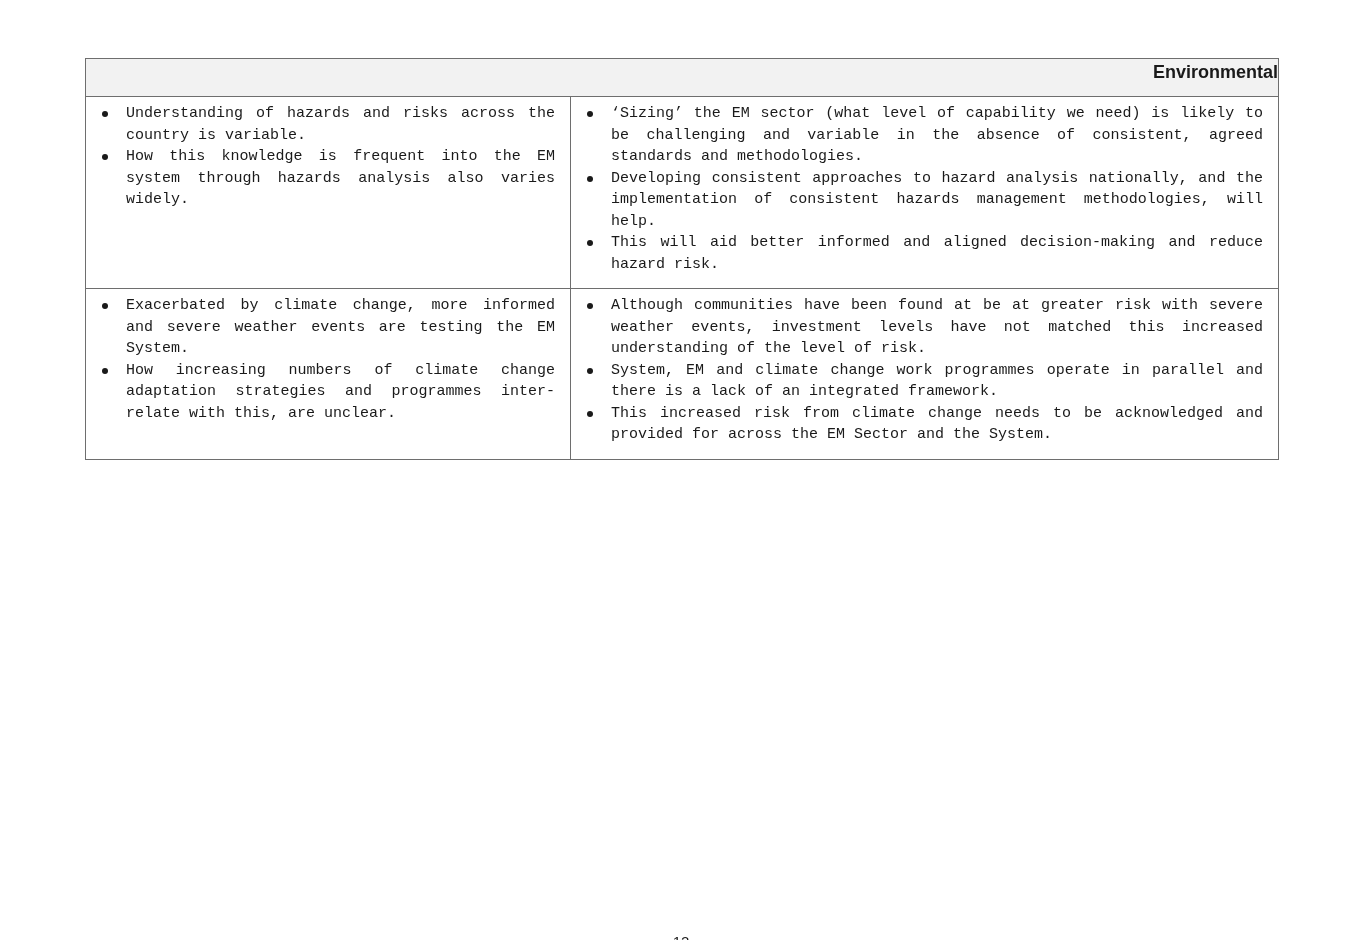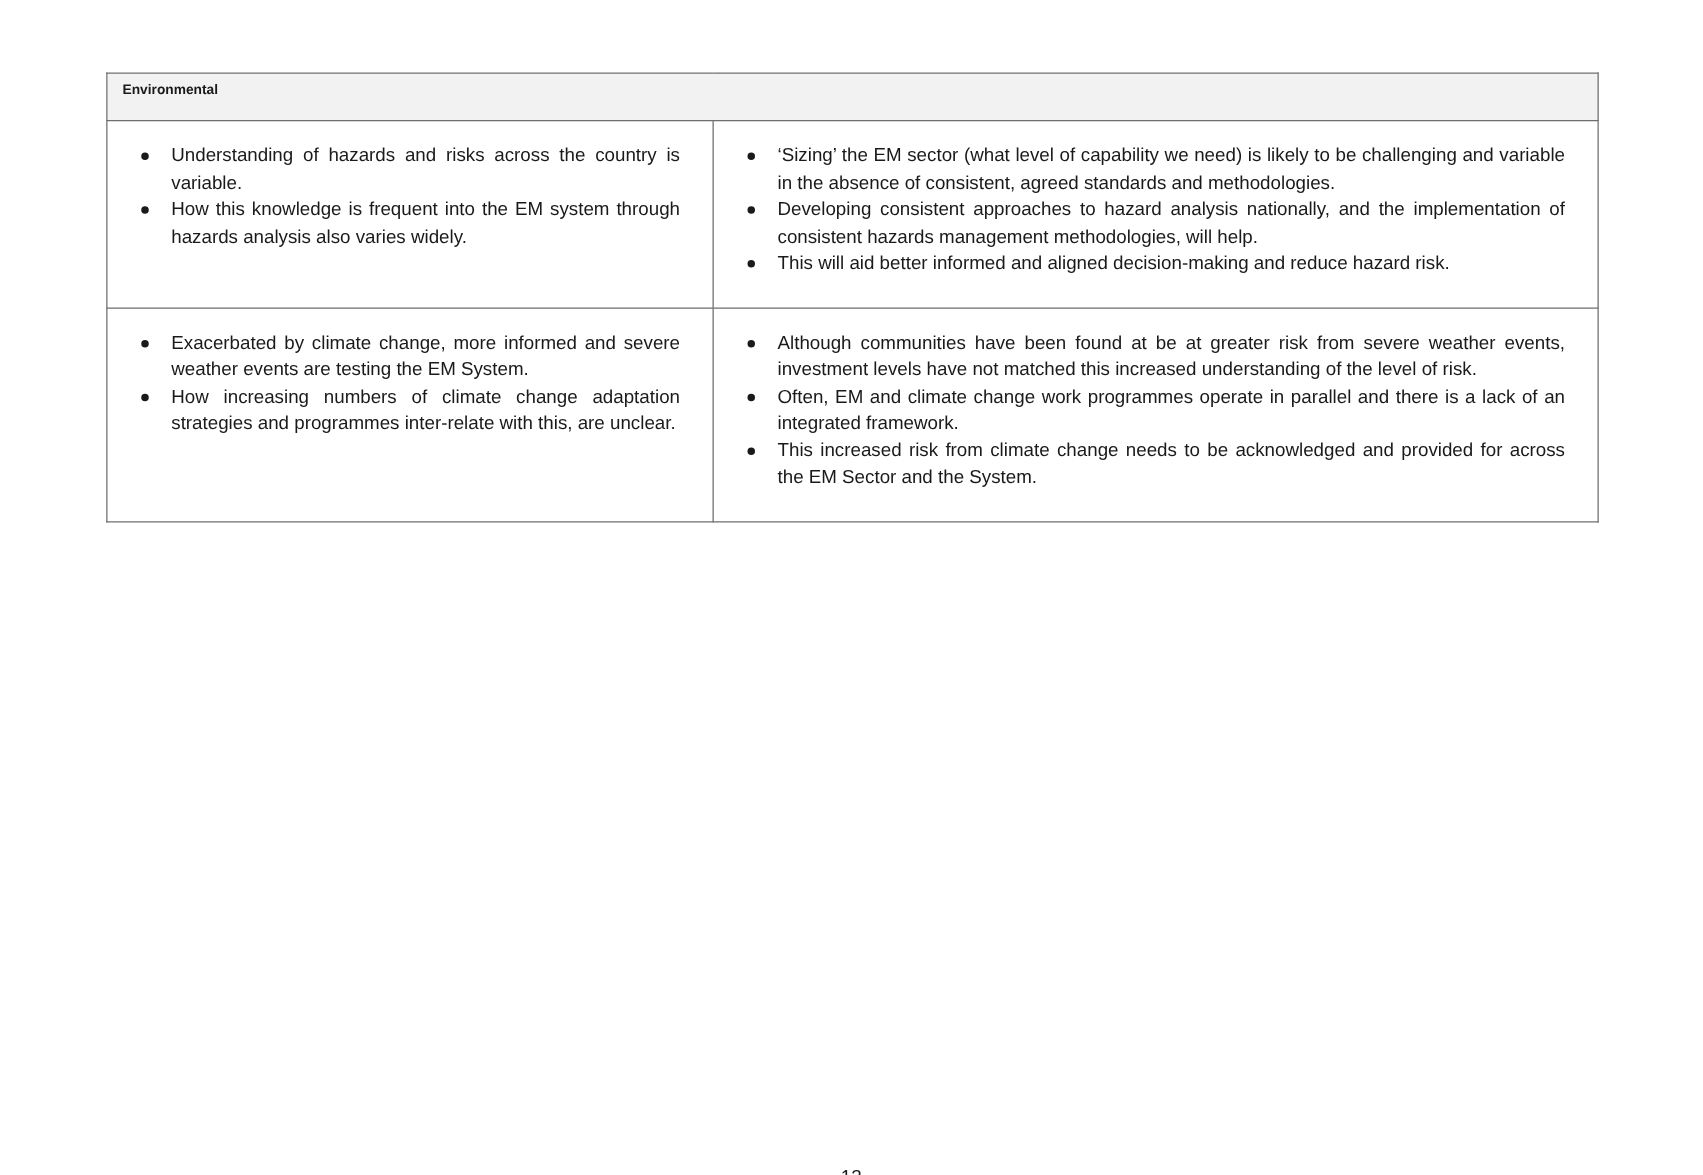--- a/index.html
+++ b/index.html
@@ -7,24 +7,24 @@
       width: 1362px; height: 940px; background: #ffffff; position: relative; overflow: hidden;
       font-family: "Liberation Sans", "DejaVu Sans", sans-serif; color: #1a1a1a;
     }
     .doc-table {
       position: absolute; left: 85px; top: 58px; width: 1194px;
       border-collapse: collapse; table-layout: fixed;
       font-size: 15px; line-height: 21.5px;
     }
     .doc-table td { border: 1px solid #6e6e6e; vertical-align: top; padding: 0; }
     .header-cell { background: #f2f2f2; height: 37px; }
-    .header-title { display: block; font-weight: bold; padding: 3px 0 0 12px; font-size: 11px; }
+    .header-title { display: block; font-weight: bold; padding: 3px 0 0 12px; font-size: 18px; text-align: right; }
     .col-left { width: 485px; }
     .cell-inner { padding: 1px 10px 8px 10px; }
-    ul.bullets { list-style: none; margin: 16px; padding: 0; }
+    ul.bullets { list-style: none; margin: 5px; padding: 0; font-family: Liberation Mono, monospace; }
     ul.bullets li { position: relative; padding-left: 25px; text-align: justify; margin-bottom: 0; }
     ul.bullets li::before {
       content: ""; position: absolute; left: 1px; top: 8px; width: 6px; height: 6px;
       border-radius: 50%; background: #1a1a1a;
     }
     .row1 td { height: 117px; }
     .row2 td { height: 138px; }
     .page-number {
       position: absolute; left: 0; width: 1362px; top: 932px; text-align: center;
       font-size: 15px; color: #1a1a1a; height: 8px; overflow: hidden; line-height: 20px;
@@ -68,22 +68,22 @@
       <div class="cell-inner">
         <ul class="bullets">
           <li>Exacerbated by climate change, more informed and severe weather events are testing the EM System.</li>
           <li>How increasing numbers of climate change adaptation strategies and programmes inter-relate with this, are unclear.</li>
         </ul>
       </div>
     </td>
     <td>
       <div class="cell-inner">
         <ul class="bullets">
-          <li>Although communities have been found at be at greater risk from severe weather events, investment levels have not matched this increased understanding of the level of risk.</li>
-          <li>Often, EM and climate change work programmes operate in parallel and there is a lack of an integrated framework.</li>
+          <li>Although communities have been found at be at greater risk with severe weather events, investment levels have not matched this increased understanding of the level of risk.</li>
+          <li>System, EM and climate change work programmes operate in parallel and there is a lack of an integrated framework.</li>
           <li>This increased risk from climate change needs to be acknowledged and provided for across the EM Sector and the System.</li>
         </ul>
       </div>
     </td>
   </tr>
 </tbody>
   </table>
 
 <div class="page-number">12</div>
 

